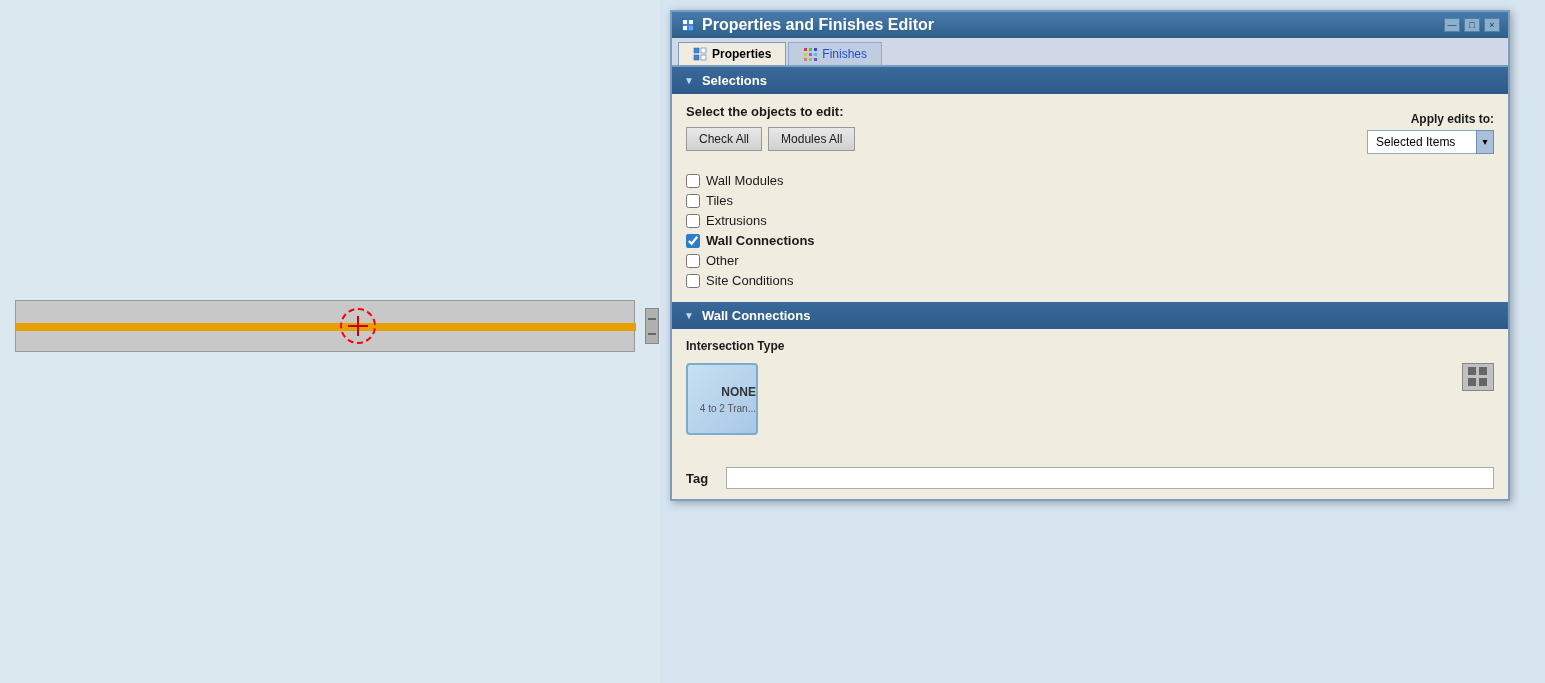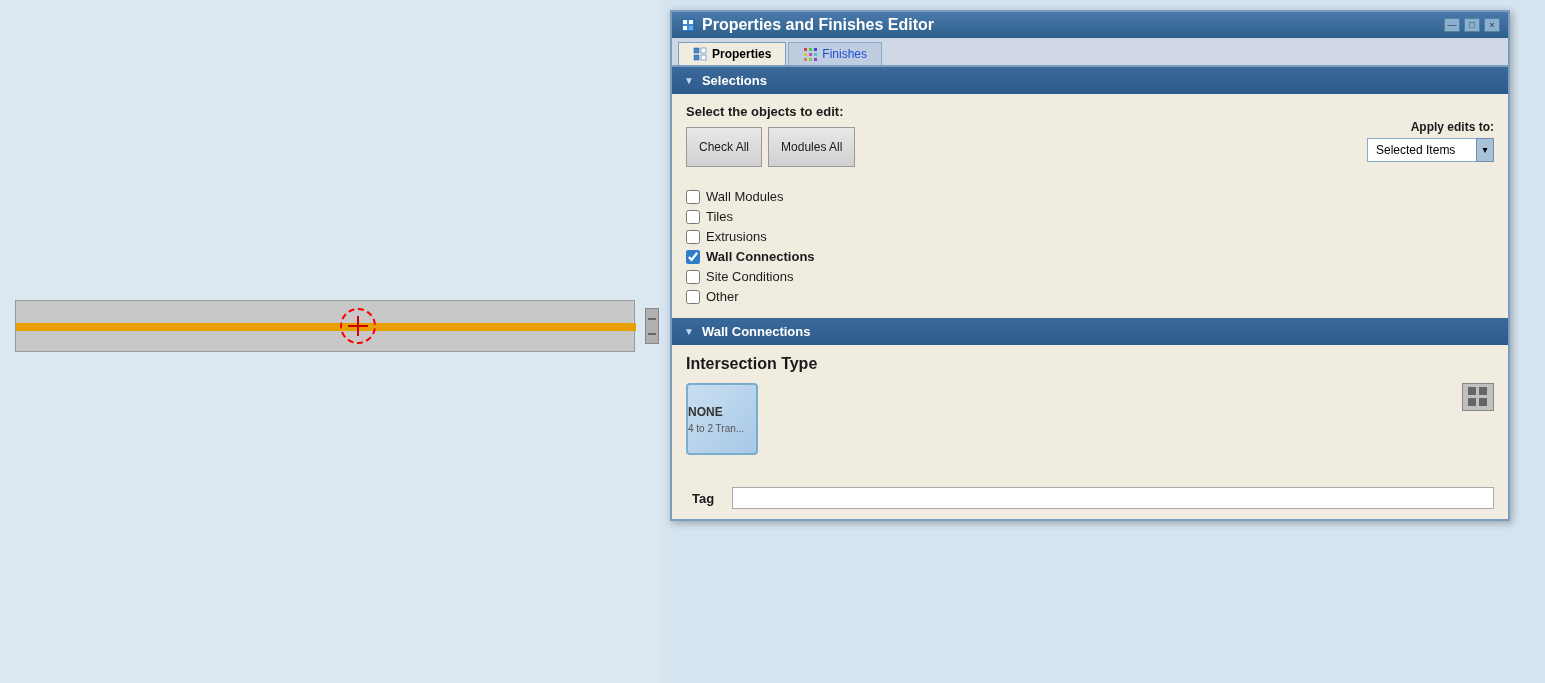--- a/index.html
+++ b/index.html
@@ -300,21 +300,21 @@
       margin-bottom: 10px;
     }
 
     .action-btn {
       background: linear-gradient(to bottom, #e8e8e8, #d0d0d0);
       border: 1px solid #999;
       padding: 3px 12px;
       font-size: 12px;
       cursor: pointer;
       color: #1a1a1a;
-      height: 40px;
+      height: 24px;
       display: flex;
       align-items: center;
     }
 
     
     .checkboxes-list {
       display: flex;
       flex-direction: column;
       gap: 5px;
       padding: 4px 0;
@@ -340,42 +340,42 @@
     }
 
     
     .wall-connections-area {
       padding: 10px 14px;
       background: #f0ede0;
     }
 
     .intersection-type-label {
       font-weight: bold;
-      font-size: 16px;
+      font-size: 12px;
       color: #1a1a1a;
       margin-bottom: 10px;
     }
 
     .intersection-content {
       display: flex;
       justify-content: space-between;
       align-items: flex-start;
       margin-bottom: 16px;
     }
 
     
     .tile-button {
       width: 72px;
       height: 72px;
       background: linear-gradient(135deg, #c8dff0, #a8c8e8);
       border: 2px solid #7aaccc;
       border-radius: 4px;
       display: flex;
       flex-direction: column;
-      align-items: flex-start;
+      align-items: flex-end;
       justify-content: center;
       cursor: pointer;
       gap: 4px;
     }
 
     .tile-button-text {
       font-size: 12px;
       font-weight: bold;
       color: #333;
     }
@@ -411,21 +411,20 @@
       height: 8px;
     }
 
     
     .tag-row {
       display: flex;
       align-items: center;
       gap: 10px;
       padding: 6px 14px 10px;
       background: #f0ede0;
-      margin-left: 6px;
     }
 
     .tag-label {
       font-weight: bold;
       font-size: 13px;
       color: #1a1a1a;
       min-width: 30px;
     }
 
     .tag-input {
@@ -543,25 +542,25 @@
       <label class="checkbox-item">
         <input type="checkbox" style="">
         <span class="checkbox-label">Extrusions</span>
       </label>
       <label class="checkbox-item">
         <input type="checkbox" checked="" style="">
         <span class="checkbox-label" style="font-weight:bold;">Wall Connections</span>
       </label>
       <label class="checkbox-item">
         <input type="checkbox" style="">
-        <span class="checkbox-label">Site Conditions</span>
+        <span class="checkbox-label">Other</span>
       </label>
       <label class="checkbox-item">
         <input type="checkbox" style="">
-        <span class="checkbox-label">Other</span>
+        <span class="checkbox-label">Site Conditions</span>
       </label>
     </div>
   </div>
 
   <div class="section-header">
     <span class="chevron">▼</span>
     <span>Wall Connections</span>
   </div>
 
   <div class="wall-connections-area">

